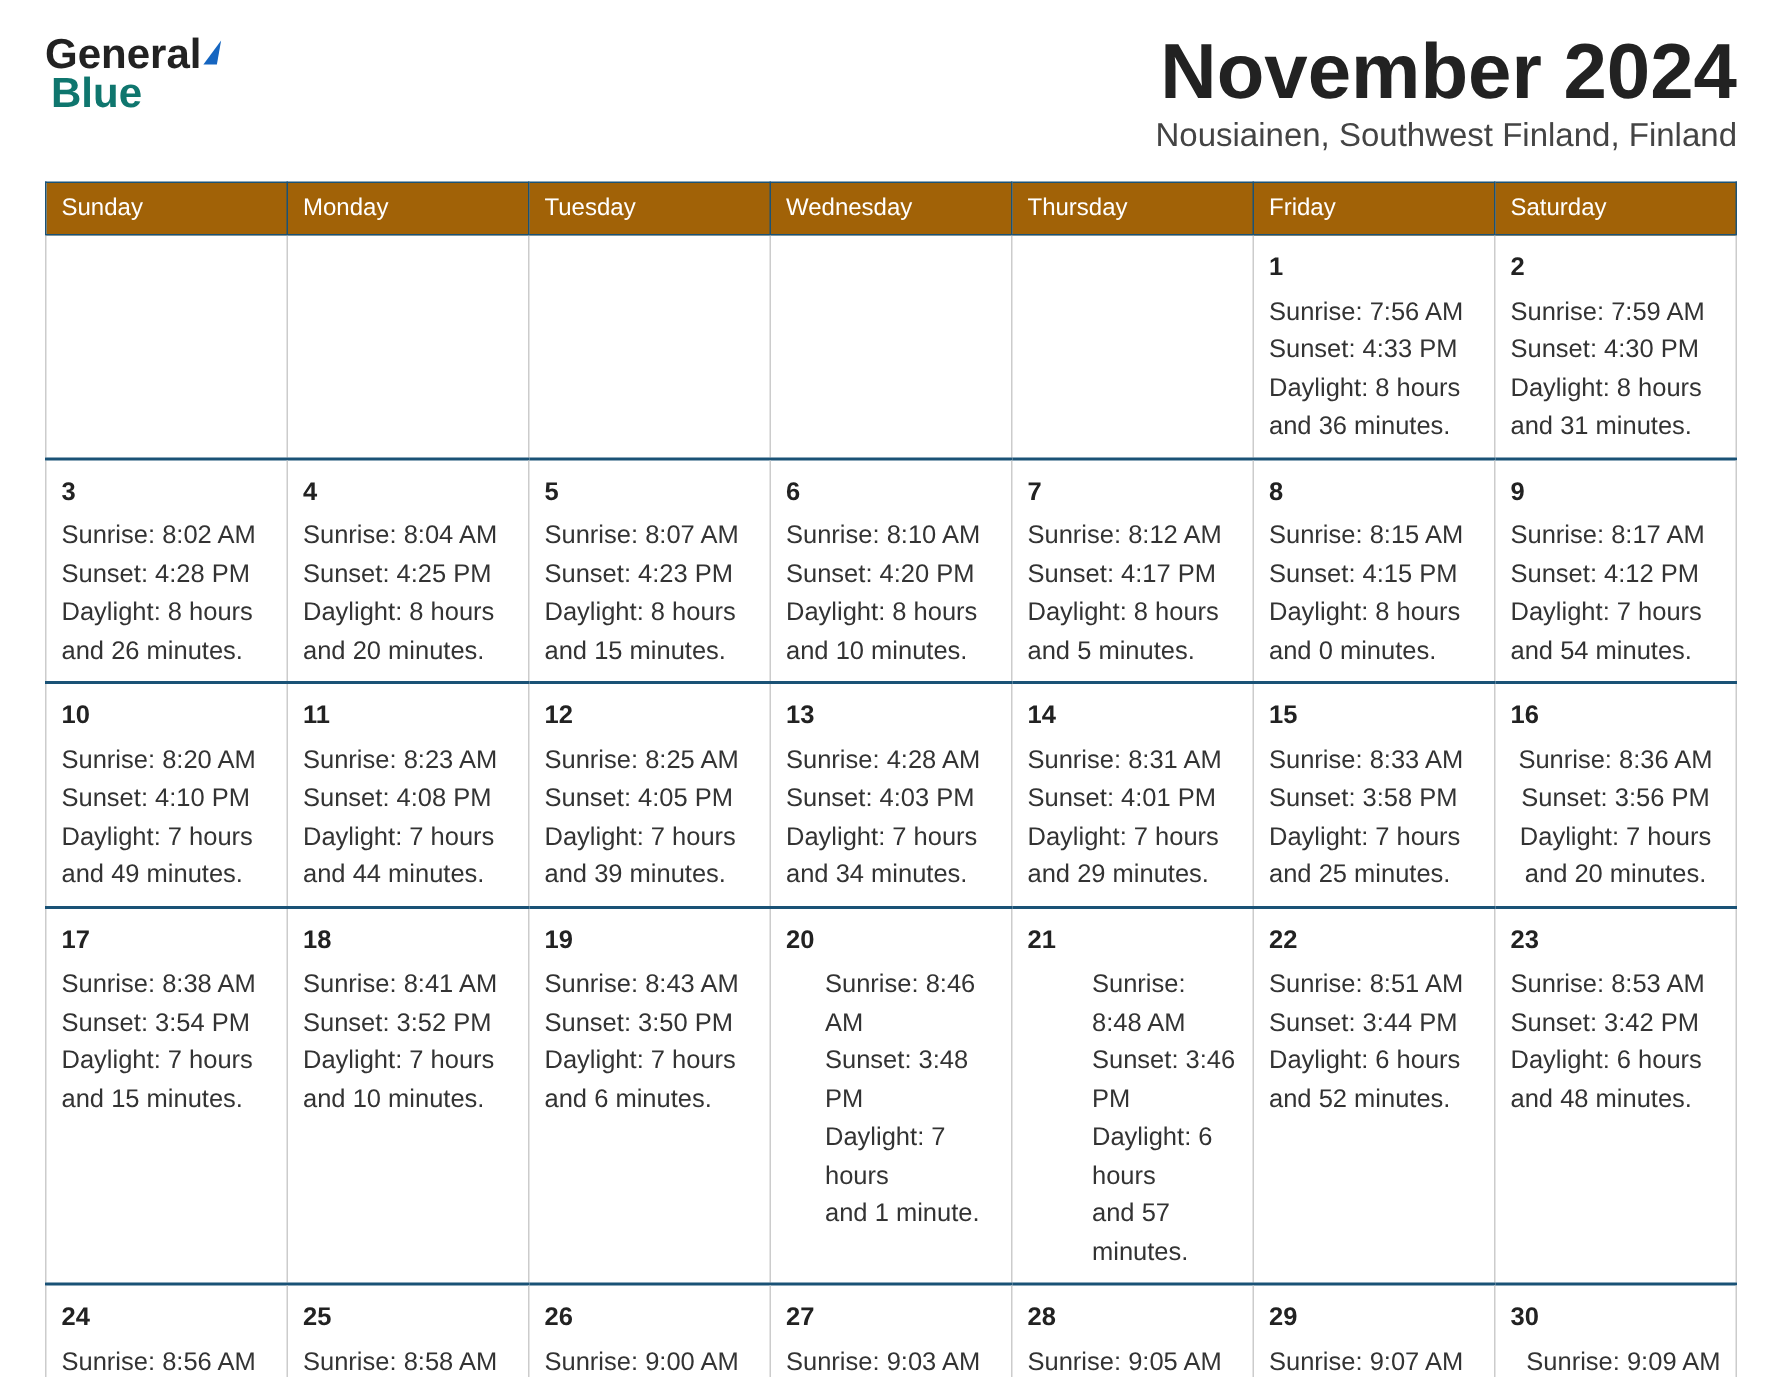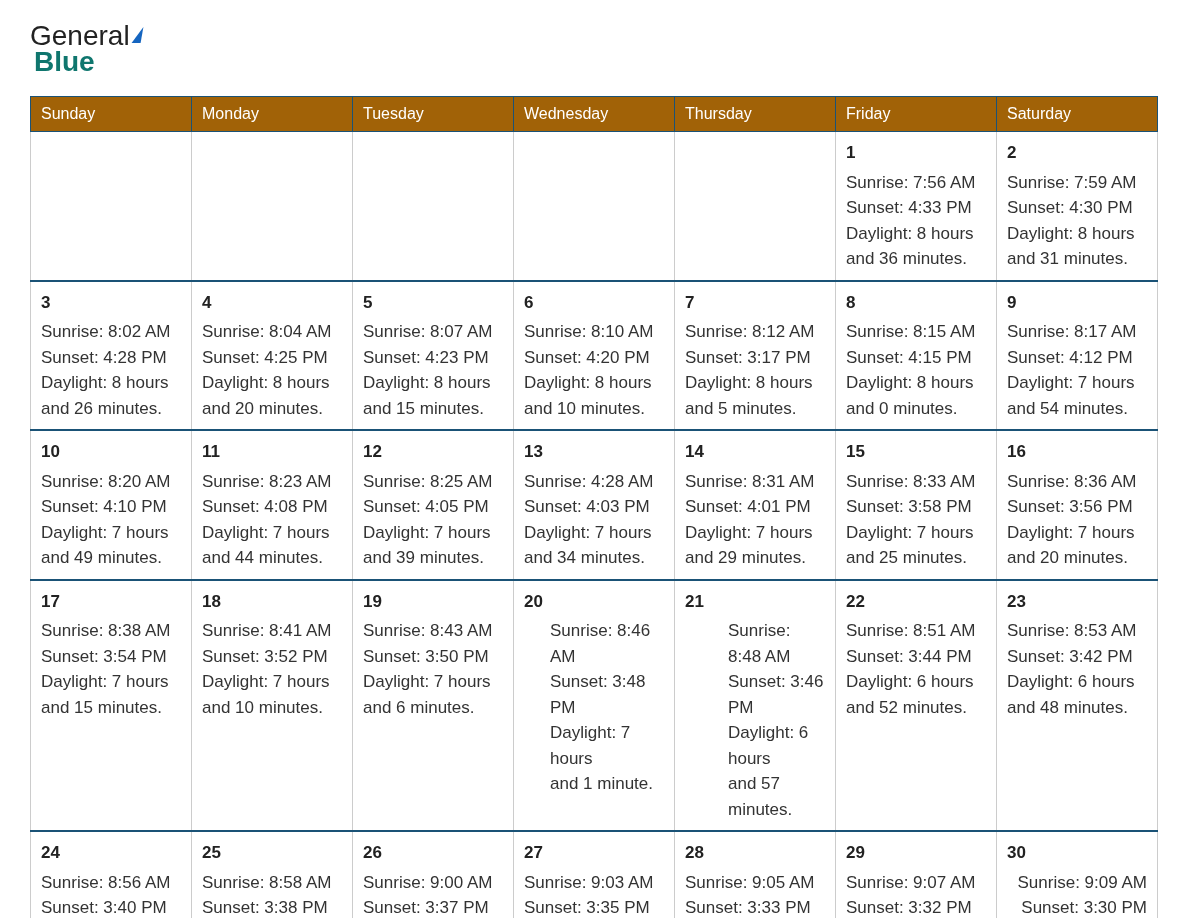--- a/index.html
+++ b/index.html
@@ -75,24 +75,28 @@
     .empty-cell {
       background: #fff;
     }
   </style>
 </head>
 <body>
 
 <div class="header">
   <div class="logo">
     <div style="display:flex;align-items:center;gap:2px;">
-      <span style="font-size:28px;font-weight:normal;color:#222;">General</span>
+      <span style="font-size:28px;font-weight:bold;color:#222;">General</span>
       <span style="display:inline-block;width:0;height:0;border-left:9px solid transparent;border-right:0px solid transparent;border-bottom:16px solid #1565c0;margin-left:1px;margin-bottom:2px;transform:skewX(-10deg);"></span>
     </div>
     <span style="font-size:28px;font-weight:bold;color:#0f766e;margin-top:-6px;margin-left:4px;">Blue</span>
+  </div>
+  <div class="title-block">
+    <h1>November 2024</h1>
+    <h2>Nousiainen, Southwest Finland, Finland</h2>
   </div>
 </div>
 
 <table>
   <thead>
     <tr>
     <th>Sunday</th>
         <th>Monday</th>
         <th>Tuesday</th>
         <th>Wednesday</th>
@@ -148,21 +152,21 @@
         <td>
           <span class="day-num">6</span>
           <div class="day-info" style="white-space: pre-line;">Sunrise: 8:10 AM
 Sunset: 4:20 PM
 Daylight: 8 hours
 and 10 minutes.</div>
         </td>
         <td>
           <span class="day-num">7</span>
           <div class="day-info" style="white-space: pre-line;">Sunrise: 8:12 AM
-Sunset: 3:17 PM
+Sunset: 4:17 PM
 Daylight: 8 hours
 and 5 minutes.</div>
         </td>
         <td>
           <span class="day-num">8</span>
           <div class="day-info" style="white-space: pre-line;">Sunrise: 8:15 AM
 Sunset: 4:15 PM
 Daylight: 8 hours
 and 0 minutes.</div>
         </td>
@@ -212,21 +216,21 @@
         </td>
         <td>
           <span class="day-num">15</span>
           <div class="day-info" style="white-space: pre-line;">Sunrise: 8:33 AM
 Sunset: 3:58 PM
 Daylight: 7 hours
 and 25 minutes.</div>
         </td>
         <td>
           <span class="day-num">16</span>
-          <div class="day-info" style="white-space: pre-line;">Sunrise: 8:36 AM
+          <div class="day-info" style="white-space: pre-line; text-align: center;">Sunrise: 8:36 AM
 Sunset: 3:56 PM
 Daylight: 7 hours
 and 20 minutes.</div>
         </td>
       </tr>
       <tr>
         <td>
           <span class="day-num">17</span>
           <div class="day-info" style="white-space: pre-line;">Sunrise: 8:38 AM
 Sunset: 3:54 PM

